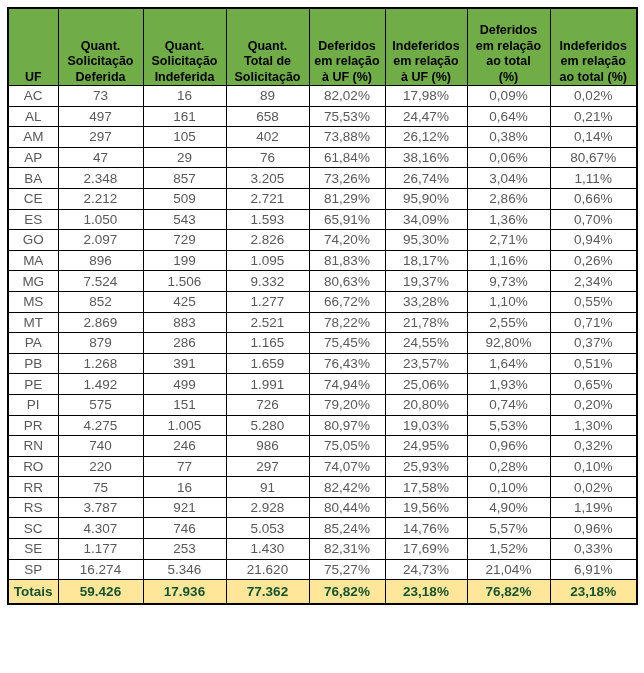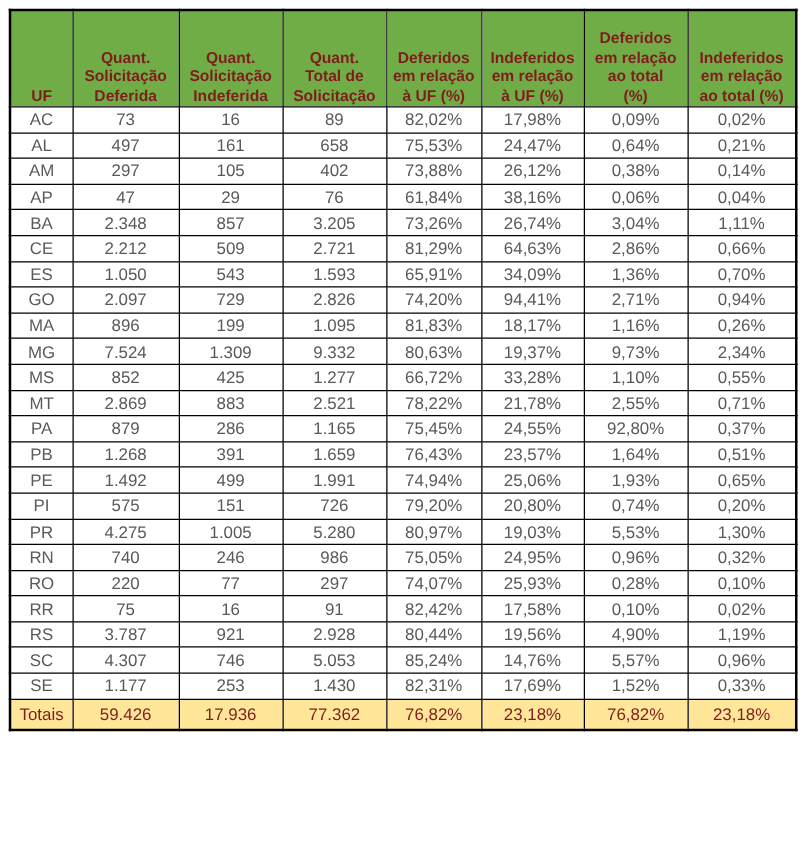--- a/index.html
+++ b/index.html
@@ -27,42 +27,42 @@
   }
   table.data-table th,
   table.data-table td {
     border: 1px solid #000000;
     text-align: center;
     overflow: hidden;
     padding: 0 2px;
   }
   thead th {
     background: #70AD47;
-    color: #7f1d1d;
+    color: #000000;
     font-weight: bold;
     font-size: 12.5px;
     line-height: 15.5px;
     height: 76px;
     vertical-align: bottom;
     padding-bottom: 4px;
     white-space: pre-line;
   }
   tbody td, tbody th {
     height: 19.6px;
     font-size: 13.5px;
     font-weight: normal;
     color: #595959;
     background: #ffffff;
     vertical-align: middle;
   }
   tfoot td, tfoot th {
     height: 23px;
     background: #FFE699;
-    color: #7f1d1d;
-    font-weight: normal;
+    color: #14532d;
+    font-weight: bold;
     font-size: 13.5px;
     vertical-align: middle;
   }
 </style>
 </head>
 <body>
 
 <div id="stage">
   <table class="data-table">
     <colgroup>
@@ -134,76 +134,76 @@
           <td>0,14%</td>
         </tr>
         <tr>
           <th>AP</th>
           <td>47</td>
           <td>29</td>
           <td>76</td>
           <td>61,84%</td>
           <td>38,16%</td>
           <td>0,06%</td>
-          <td>0,04%</td>
+          <td>80,67%</td>
         </tr>
         <tr>
           <th>BA</th>
           <td>2.348</td>
           <td>857</td>
           <td>3.205</td>
           <td>73,26%</td>
           <td>26,74%</td>
           <td>3,04%</td>
           <td>1,11%</td>
         </tr>
         <tr>
           <th>CE</th>
           <td>2.212</td>
           <td>509</td>
           <td>2.721</td>
           <td>81,29%</td>
-          <td>64,63%</td>
+          <td>95,90%</td>
           <td>2,86%</td>
           <td>0,66%</td>
         </tr>
         <tr>
           <th>ES</th>
           <td>1.050</td>
           <td>543</td>
           <td>1.593</td>
           <td>65,91%</td>
           <td>34,09%</td>
           <td>1,36%</td>
           <td>0,70%</td>
         </tr>
         <tr>
           <th>GO</th>
           <td>2.097</td>
           <td>729</td>
           <td>2.826</td>
           <td>74,20%</td>
-          <td>94,41%</td>
+          <td>95,30%</td>
           <td>2,71%</td>
           <td>0,94%</td>
         </tr>
         <tr>
           <th>MA</th>
           <td>896</td>
           <td>199</td>
           <td>1.095</td>
           <td>81,83%</td>
           <td>18,17%</td>
           <td>1,16%</td>
           <td>0,26%</td>
         </tr>
         <tr>
           <th>MG</th>
           <td>7.524</td>
-          <td>1.309</td>
+          <td>1.506</td>
           <td>9.332</td>
           <td>80,63%</td>
           <td>19,37%</td>
           <td>9,73%</td>
           <td>2,34%</td>
         </tr>
         <tr>
           <th>MS</th>
           <td>852</td>
           <td>425</td>
@@ -325,20 +325,30 @@
         </tr>
         <tr>
           <th>SE</th>
           <td>1.177</td>
           <td>253</td>
           <td>1.430</td>
           <td>82,31%</td>
           <td>17,69%</td>
           <td>1,52%</td>
           <td>0,33%</td>
+        </tr>
+        <tr>
+          <th>SP</th>
+          <td>16.274</td>
+          <td>5.346</td>
+          <td>21.620</td>
+          <td>75,27%</td>
+          <td>24,73%</td>
+          <td>21,04%</td>
+          <td>6,91%</td>
         </tr>
       </tbody>
     <tfoot>
       <tr>
           <th>Totais</th>
           <td>59.426</td>
           <td>17.936</td>
           <td>77.362</td>
           <td>76,82%</td>
           <td>23,18%</td>

